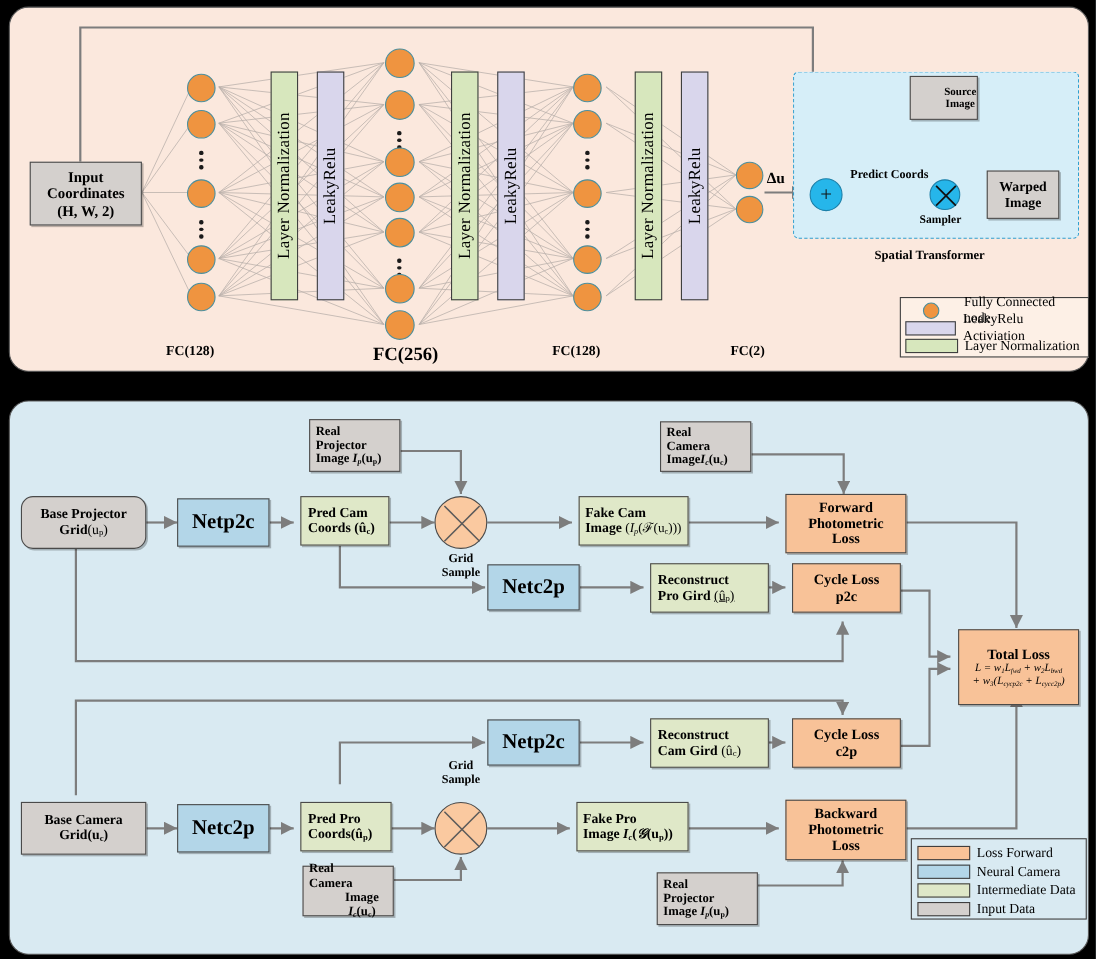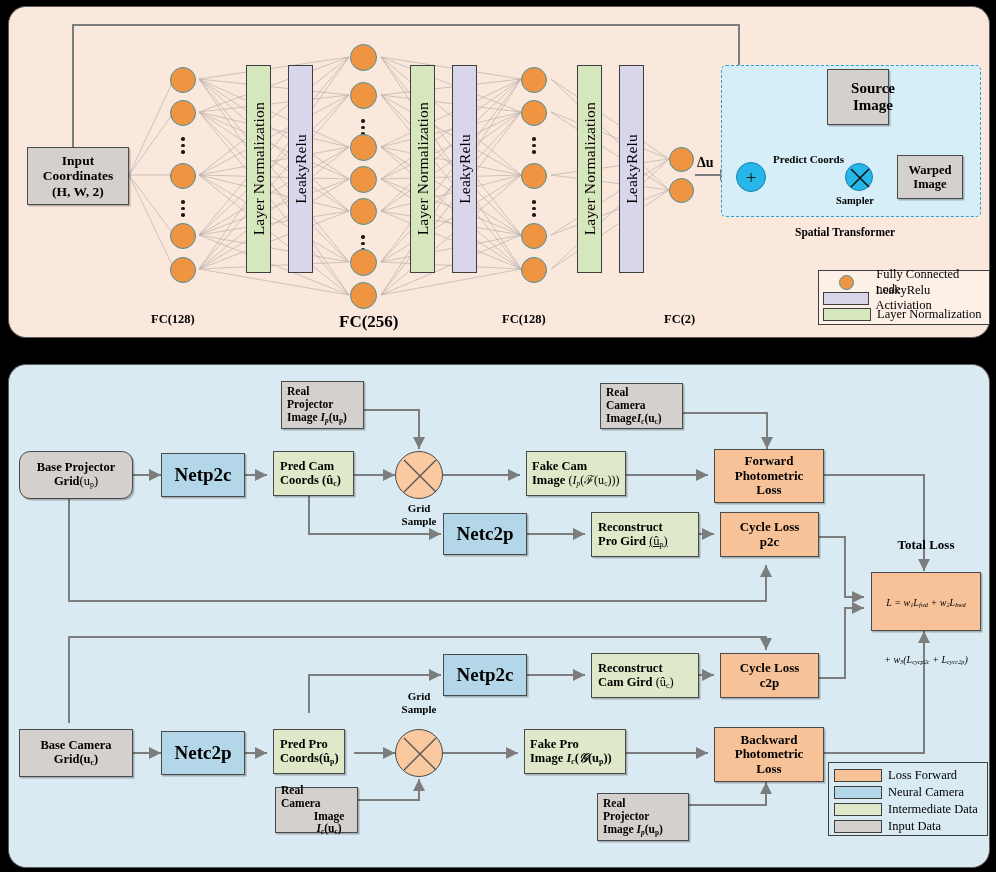--- a/index.html
+++ b/index.html
@@ -181,21 +181,21 @@
   <div class="lbl" style="left:655px;top:305px;font-size:12.5px;">FC(2)</div>
 
   <div class="lbl" style="left:688px;top:148px;font-size:14px;">Δu</div>
 
   <div class="st-box" style="left:712px;top:58px;width:258px;height:150px;"></div>
   <div class="circ cyan" style="left:727px;top:155px;width:30px;height:30px;">
     <span style="font-size:19px;color:#111;line-height:1;">+</span>
   </div>
   <div class="lbl" style="left:764px;top:146px;font-size:11px;">Predict Coords</div>
 
-  <div class="box grey" style="left:818px;top:62px;width:62px;height:56px;font-size:15px;padding-left:30px;">
+  <div class="box grey" style="left:818px;top:62px;width:62px;height:40px;font-size:10px;padding-left:30px;">
     <div>Source</div>
     <div>Image</div>
   </div>
 
   <div class="circ cyan" style="left:836px;top:156px;width:28px;height:28px;">
     <svg width="28" height="28">
       <line x1="5" y1="5" x2="23" y2="23" stroke="#111" stroke-width="1.6"></line>
       <line x1="23" y1="5" x2="5" y2="23" stroke="#111" stroke-width="1.6"></line>
     </svg>
   </div>
@@ -323,21 +323,21 @@
   </div>
   <div class="box green" style="left:582px;top:147px;width:108px;height:45px;font-size:12.5px;align-items:flex-start;padding-left:6px;">
     <div style="align-self:flex-start;">Reconstruct</div>
     <div style="align-self:flex-start;">Pro Gird <span class="fm" style="font-size:12.5px;text-decoration:underline;">(û<sub>p</sub>)</span></div>
   </div>
   <div class="box orange" style="left:711px;top:147px;width:99px;height:45px;font-size:13px;">
     <div>Cycle Loss</div>
     <div>p2c</div>
   </div>
 
-  <div class="box orange" style="left:862px;top:207px;width:110px;height:59px;font-size:13px;gap:45px;">
+  <div class="box orange" style="left:862px;top:207px;width:110px;height:69px;font-size:13px;">
     <div>Total Loss</div>
     <div class="fm it" style="font-size:10px;">L = w<sub>1</sub>L<sub>fwd</sub> + w<sub>2</sub>L<sub>bwd</sub></div>
     <div class="fm it" style="font-size:10px;">+ w<sub>3</sub>(L<sub>cycp2c</sub> + L<sub>cycc2p</sub>)</div>
   </div>
 
   <div class="box blue" style="left:434px;top:289px;width:84px;height:42px;font-size:19px;">
     <div>Netp2c</div>
   </div>
   <div class="box green" style="left:582px;top:288px;width:108px;height:45px;font-size:12.5px;align-items:flex-start;padding-left:6px;">
     <div style="align-self:flex-start;">Reconstruct</div>
@@ -348,21 +348,21 @@
     <div>c2p</div>
   </div>
 
   <div class="box grey" style="left:10px;top:364px;width:114px;height:48px;font-size:12.5px;">
     <div>Base Camera</div>
     <div>Grid<span style="font-size:12.5px;">(u<sub>c</sub>)</span></div>
   </div>
   <div class="box blue" style="left:152px;top:366px;width:84px;height:44px;font-size:19px;">
     <div>Netc2p</div>
   </div>
-  <div class="box green" style="left:264px;top:364px;width:72px;height:45px;font-size:12.5px;align-items:flex-start;padding-left:6px;">
+  <div class="box green" style="left:264px;top:364px;width:83px;height:45px;font-size:12.5px;align-items:flex-start;padding-left:6px;">
     <div style="align-self:flex-start;">Pred Pro</div>
     <div style="align-self:flex-start;">Coords(û<sub>p</sub>)</div>
   </div>
   <div class="circ peach" style="left:386px;top:364px;width:48px;height:48px;">
     <svg width="48" height="48">
       <line x1="8" y1="8" x2="40" y2="40" stroke="#5a5a5a" stroke-width="1.4"></line>
       <line x1="40" y1="8" x2="8" y2="40" stroke="#5a5a5a" stroke-width="1.4"></line>
     </svg>
   </div>
   <div class="lbl" style="left:378px;top:325px;width:64px;text-align:center;font-size:11px;white-space:normal;line-height:1.15;">Grid<br>Sample</div>

